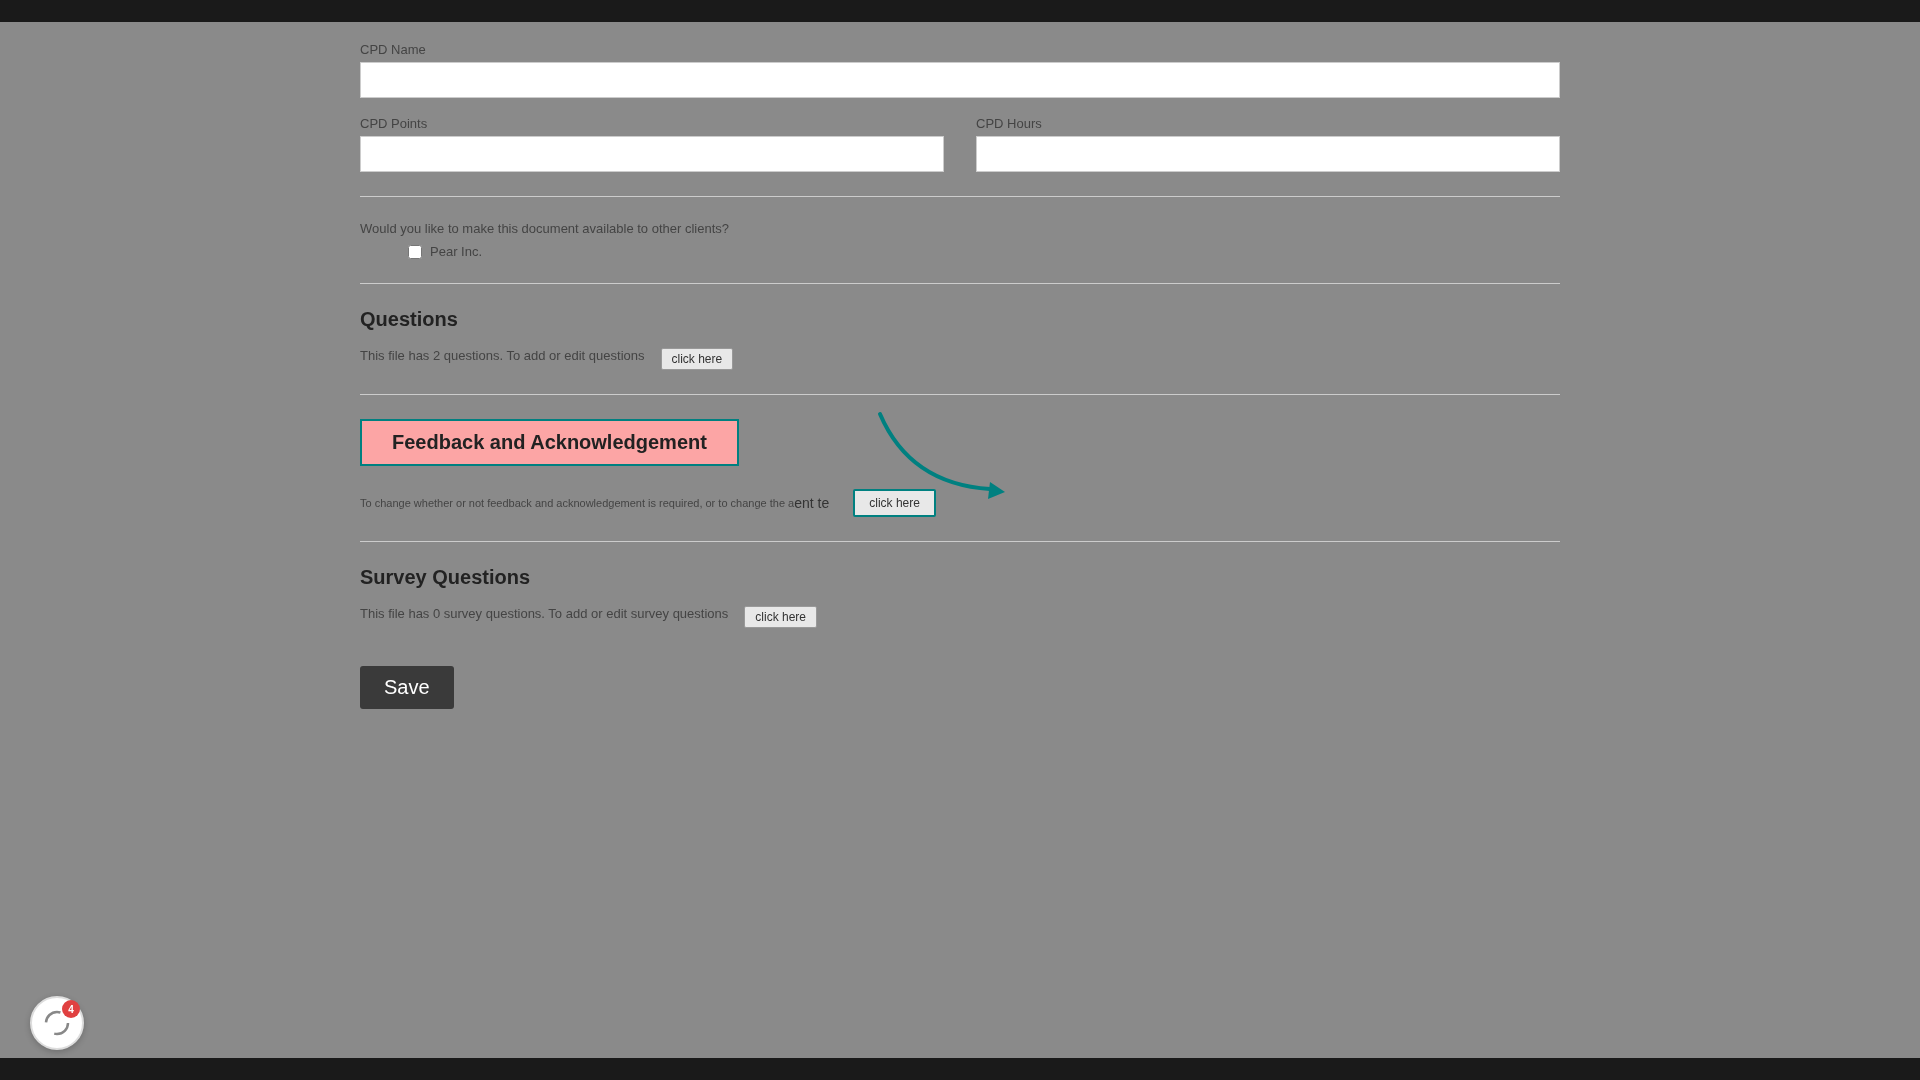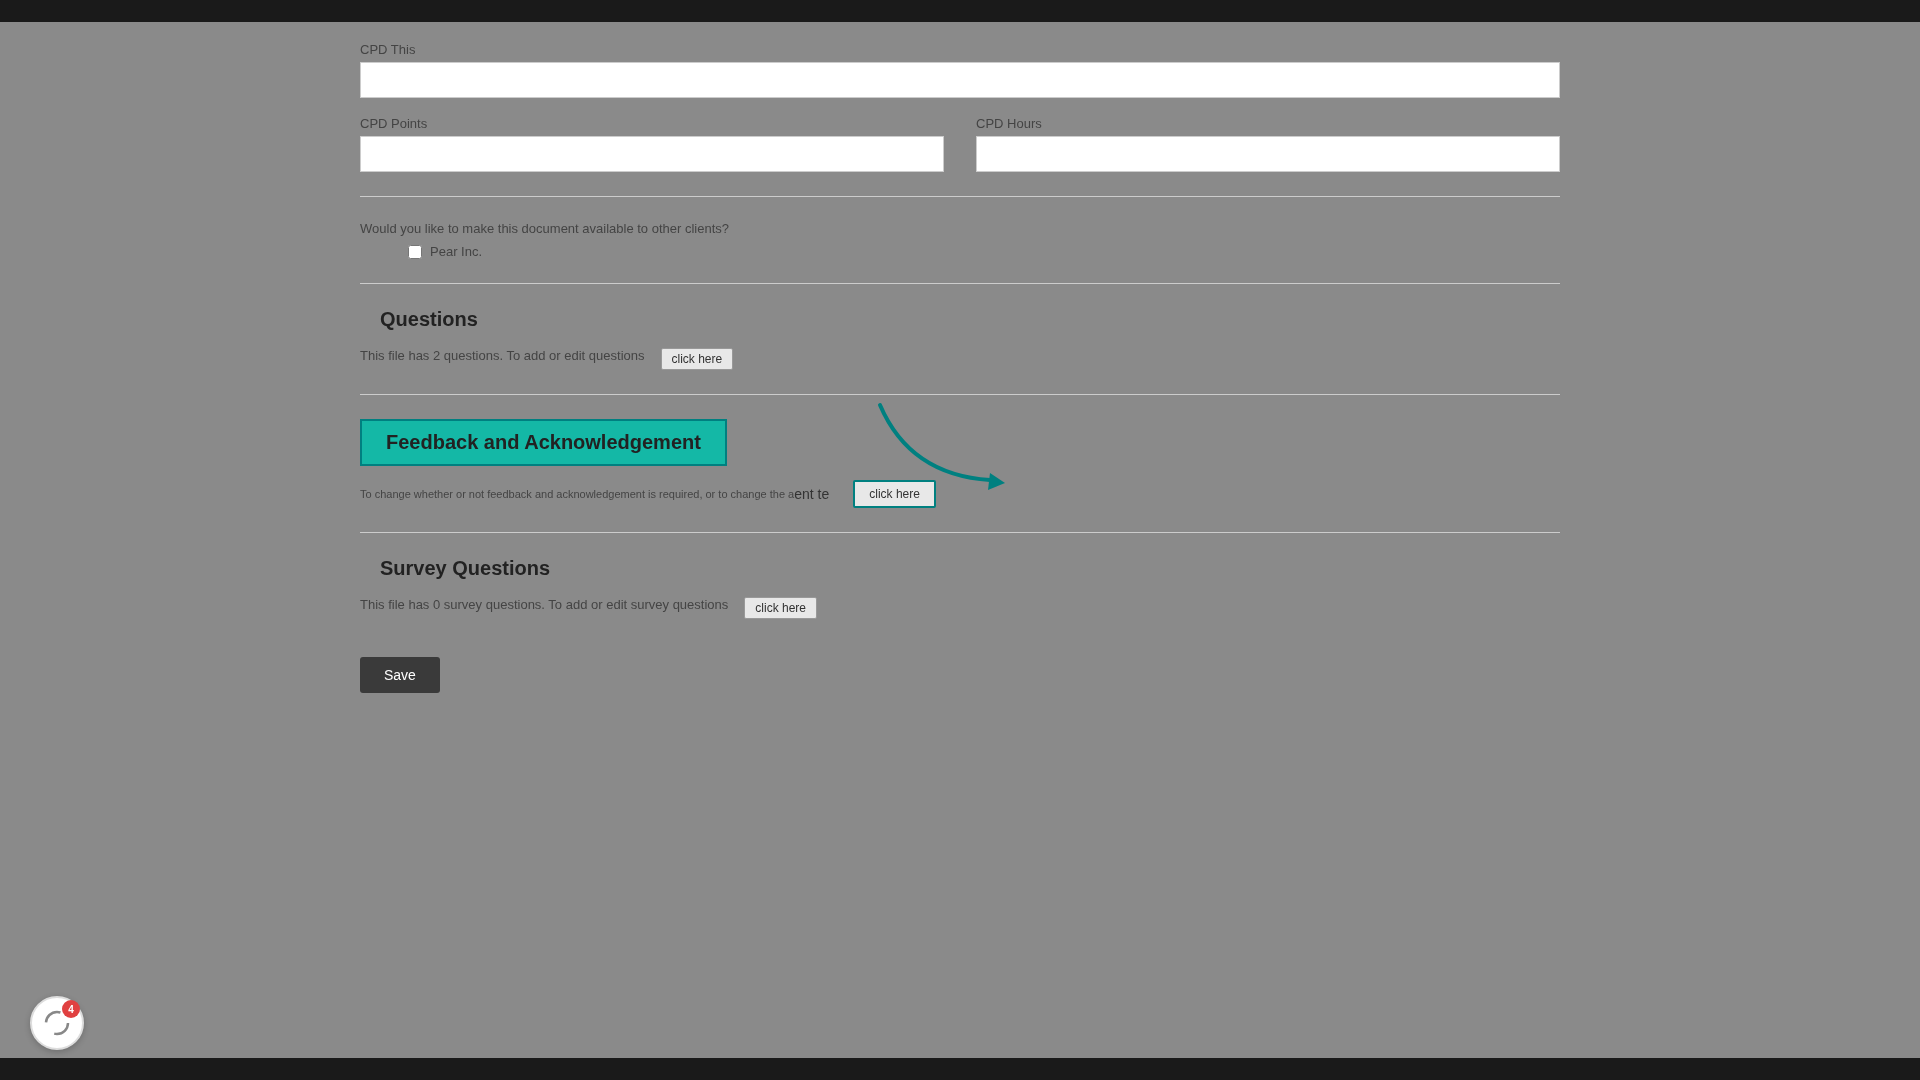--- a/index.html
+++ b/index.html
@@ -75,21 +75,20 @@
       border: none;
       border-top: 1px solid #ccc;
       margin: 24px 0;
     }
 
     .section-title {
       font-size: 20px;
       font-weight: bold;
       color: #222;
       margin-bottom: 8px;
-      margin-left: 20px;
     }
 
     .section-desc {
       font-size: 13px;
       color: #444;
       margin-bottom: 8px;
       display: flex;
       align-items: flex-start;
       gap: 16px;
       margin-top: 17px;
@@ -120,23 +119,23 @@
 
     .checkbox-label {
       font-size: 13px;
       color: #444;
     }
 
     
     .feedback-section-header {
       display: inline-block;
       border: 2.5px solid #008080;
-      padding: 10px 24px;
-      background: #14b8a6;
-      margin-bottom: 2px;
+      padding: 10px 30px;
+      background: #fca5a5;
+      margin-bottom: 11px;
     }
 
     .feedback-title {
       font-size: 20px;
       font-weight: bold;
       color: #222;
     }
 
     .feedback-desc-text {
       font-size: 11px;
@@ -149,21 +148,21 @@
       border: 2.5px solid #008080;
       background-color: #e8e8e8;
       color: #333;
       cursor: pointer;
       border-radius: 2px;
       margin-left: 8px;
     }
 
     .btn-save {
       padding: 10px 24px;
-      font-size: 14px;
+      font-size: 20px;
       background-color: #3a3a3a;
       color: #fff;
       border: none;
       cursor: pointer;
       border-radius: 3px;
       margin-top: 20px;
     }
 
     
     .notification-widget {
@@ -200,21 +199,21 @@
   </style>
 </head>
 <body>
 
 <div class="top-bar"></div>
 
 <div class="main-content">
 
   
   <div class="field-group">
-    <label class="field-label">CPD This</label>
+    <label class="field-label">CPD Name</label>
     <input type="text" class="text-input" value="" style="">
   </div>
 
   
   <div class="two-col">
     <div class="field-group">
       <label class="field-label">CPD Points</label>
       <input type="text" class="text-input" value="" style="">
     </div>
     <div class="field-group">

